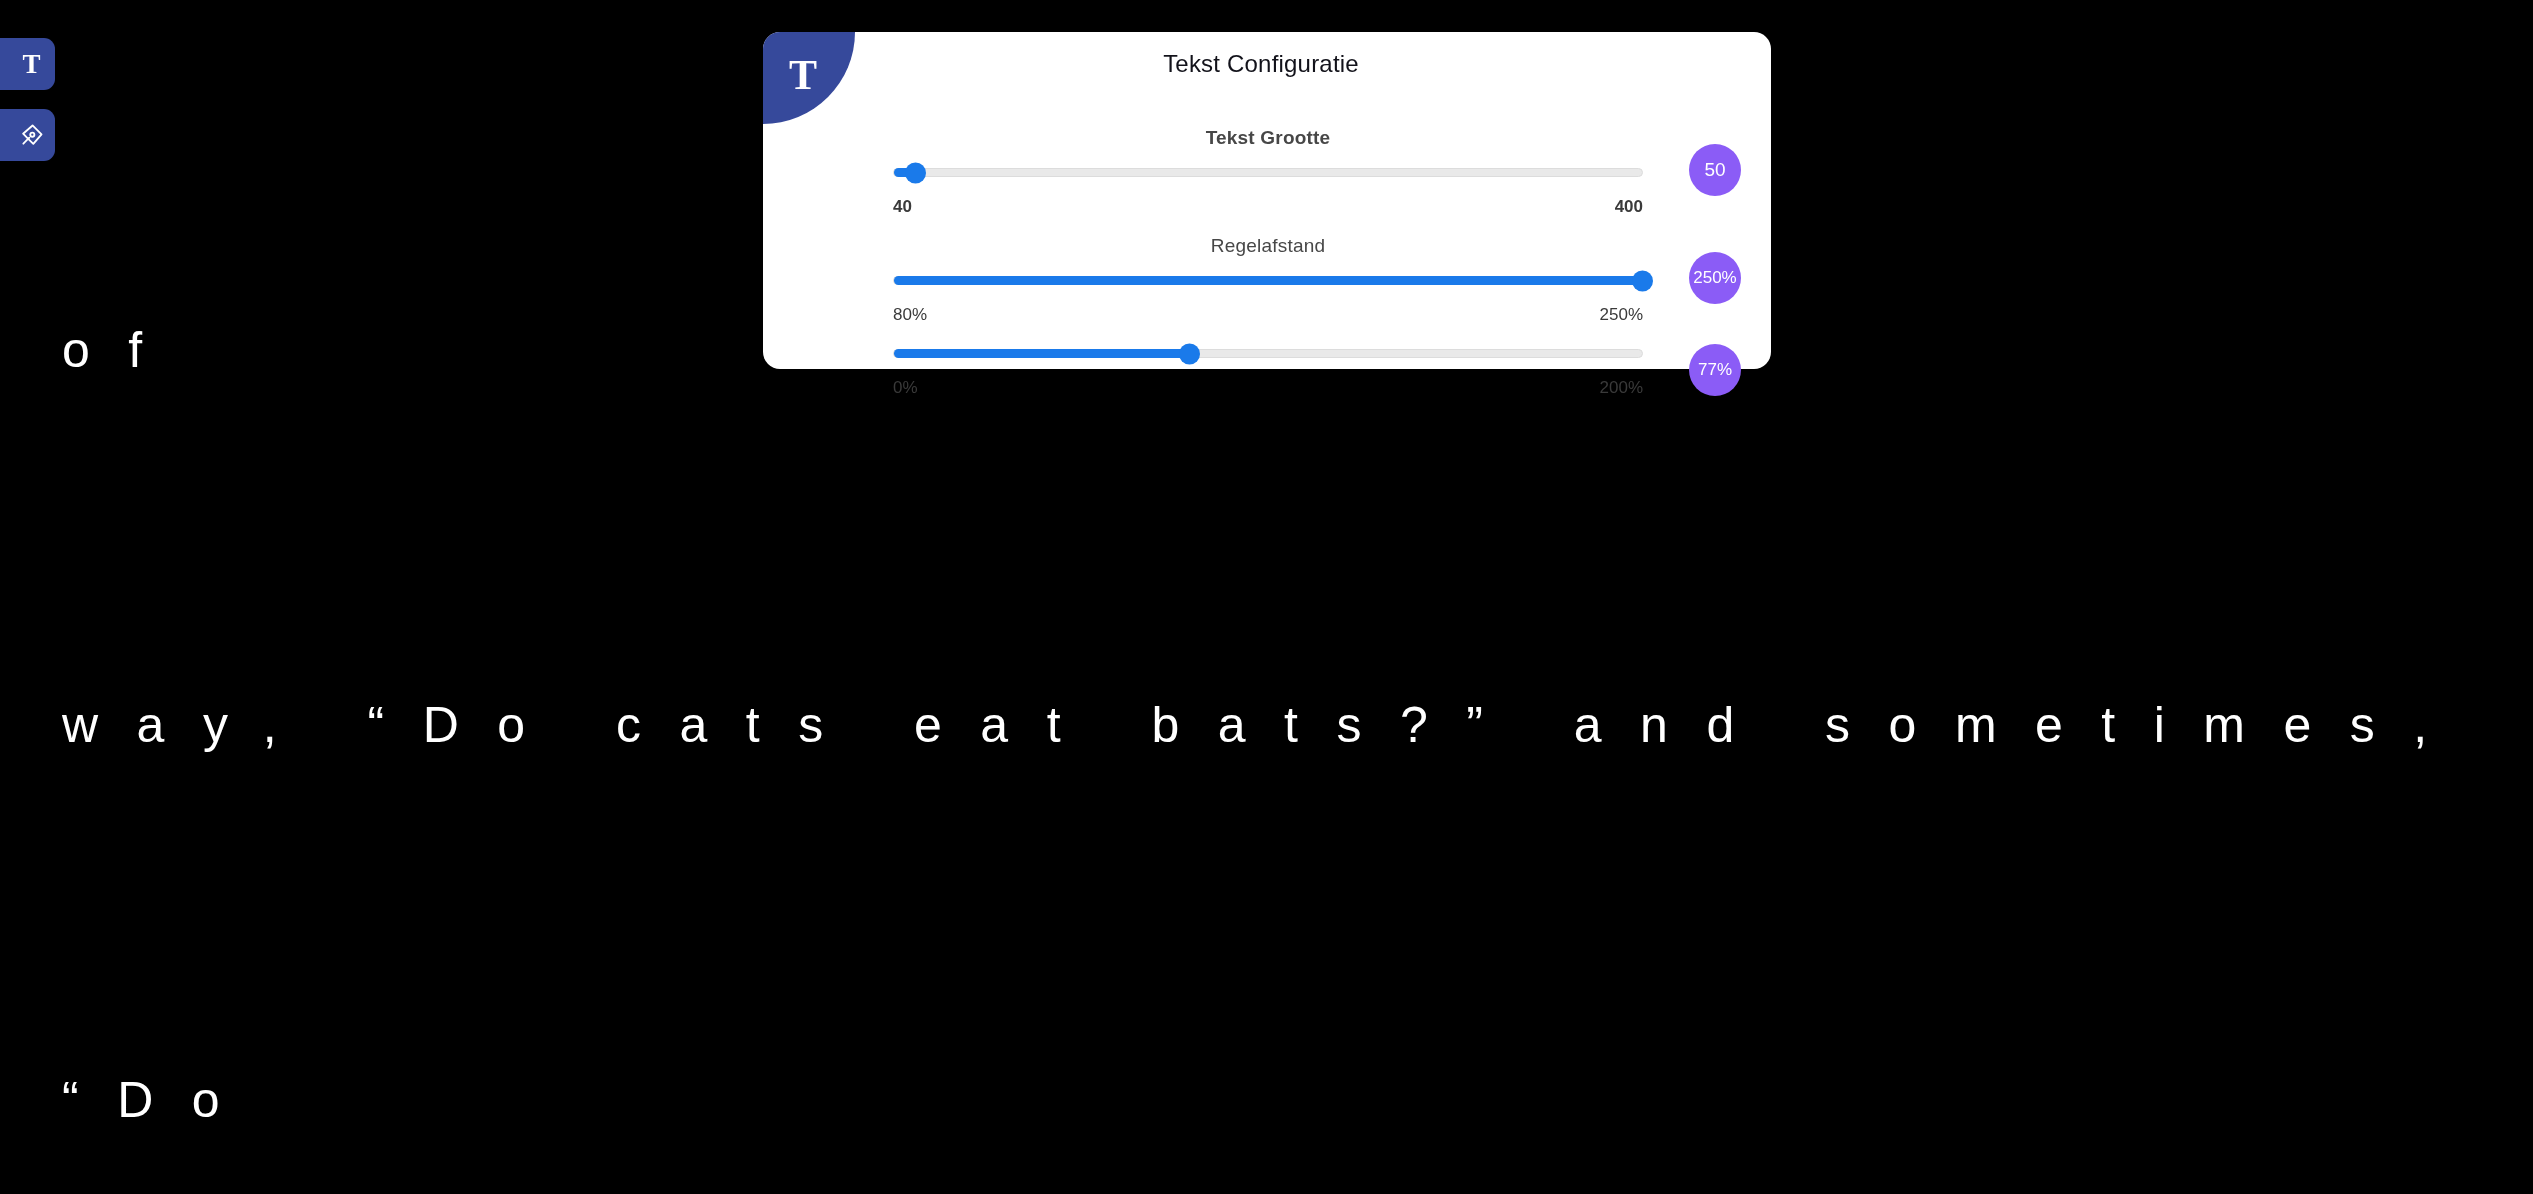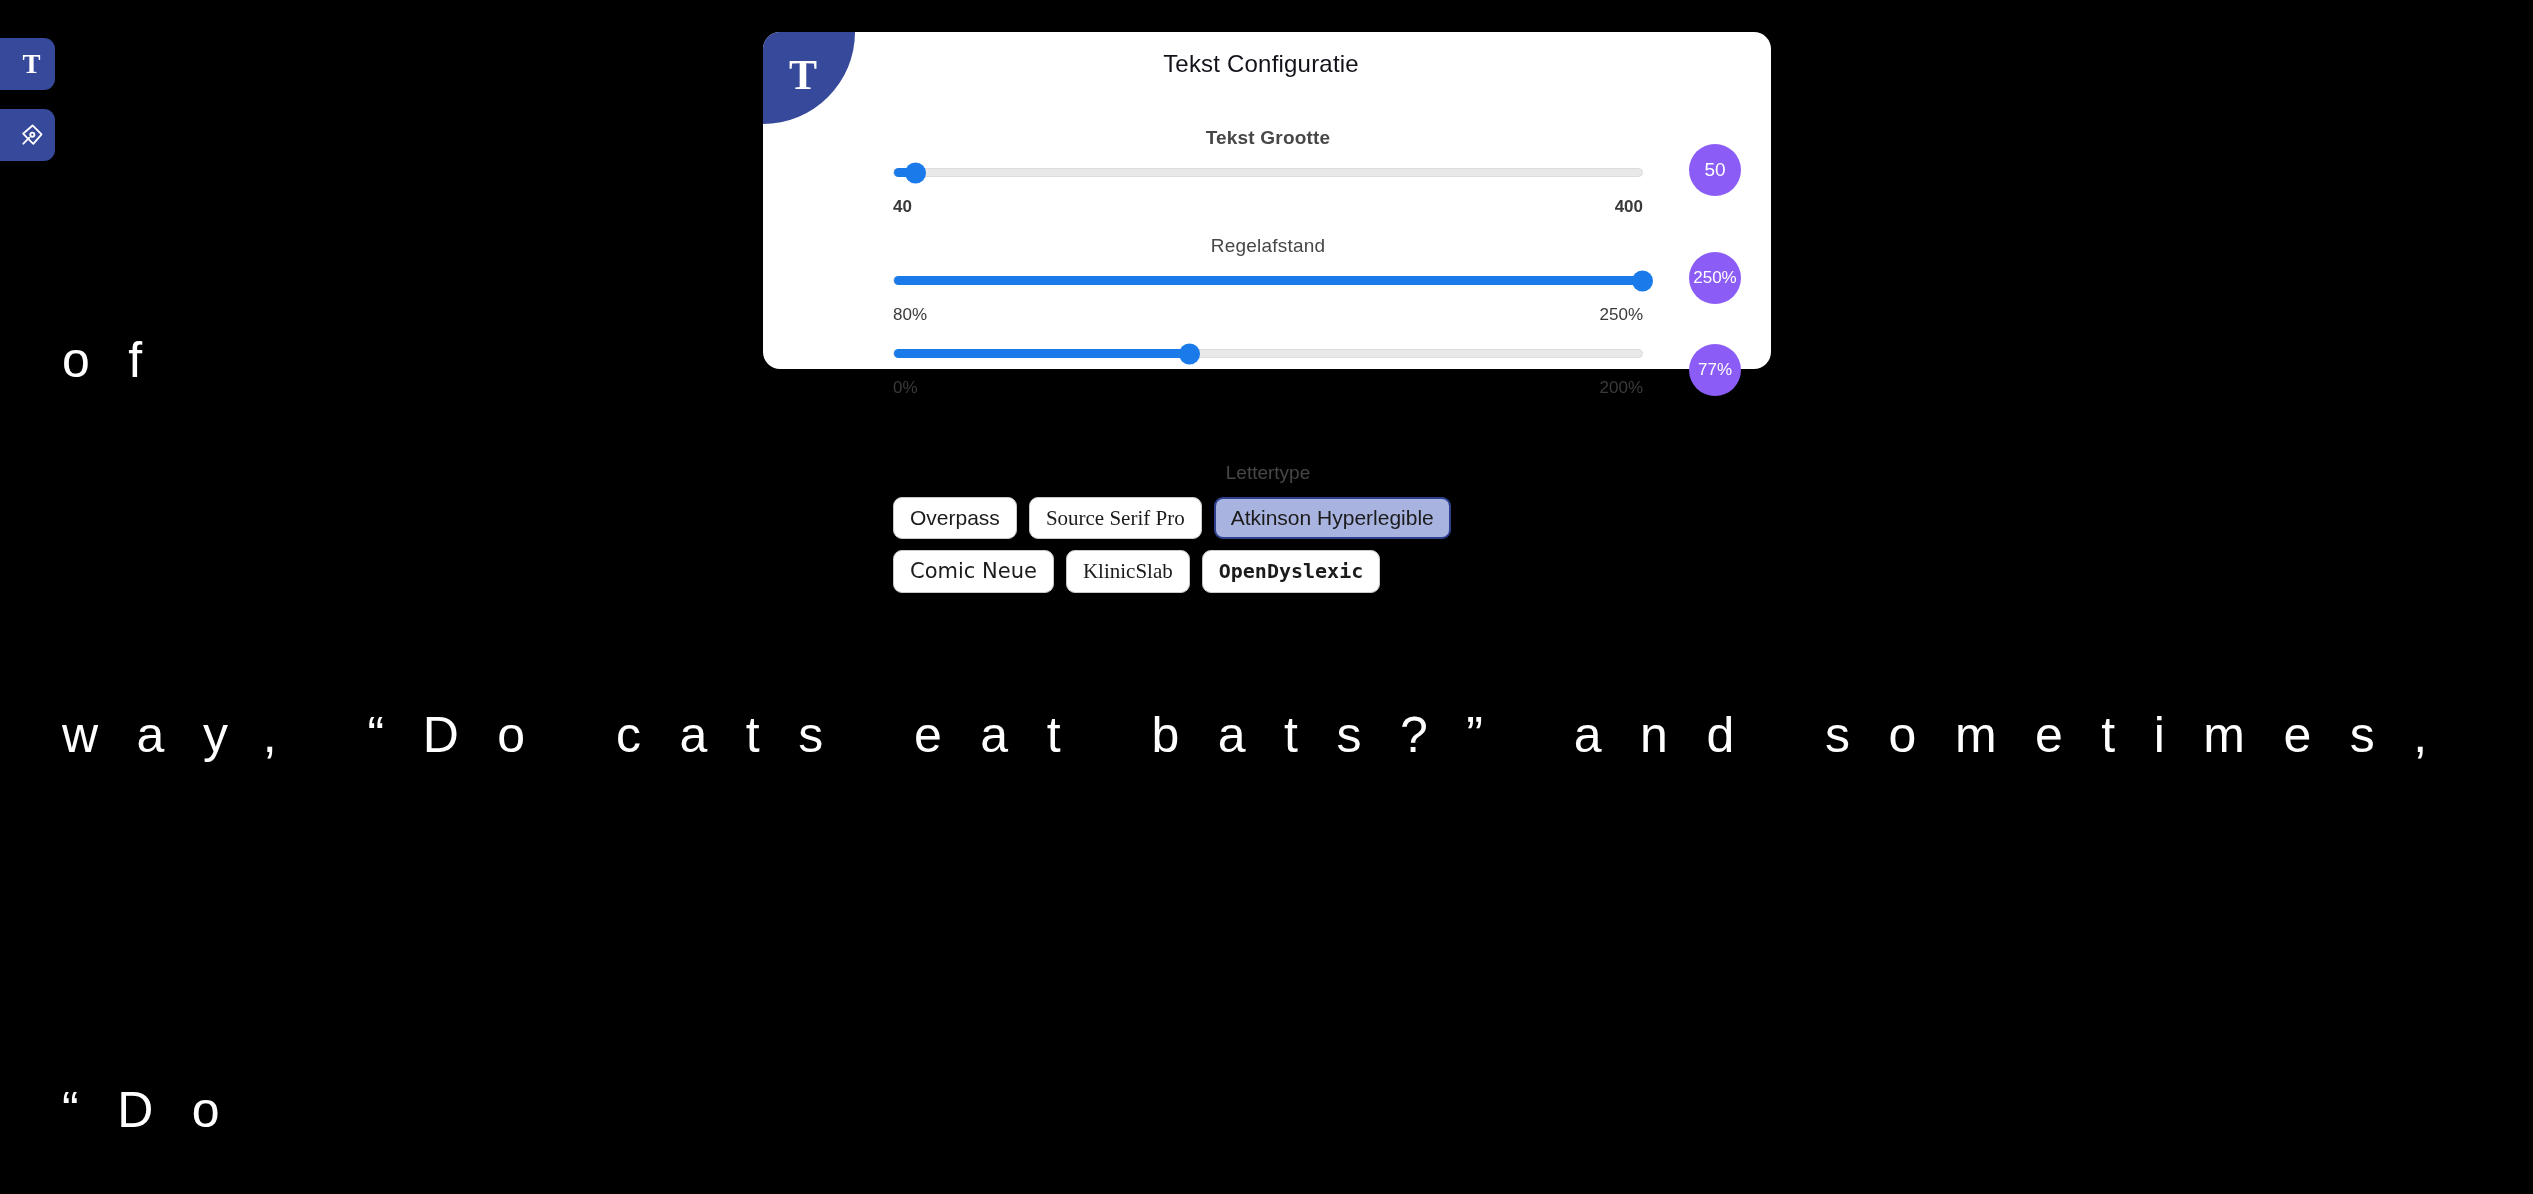--- a/index.html
+++ b/index.html
@@ -12,21 +12,21 @@
 
   
   #reader {
     position: absolute;
     inset: 0;
     color: #ffffff;
     font-family: "Liberation Sans", sans-serif;
     font-size: 50px;
     letter-spacing: 0.77em;
     line-height: 2.5;
-    padding: 48px 0 0 62px;
+    padding: 38px 0 0 62px;
     white-space: pre;
     overflow: hidden;
   }
   #reader .rline { display: block; height: 125px; }
 
   
   #rail {
     position: absolute;
     left: 0; top: 38px;
     display: flex;
@@ -264,29 +264,14 @@
     <div class="range-row">
       <span>0%</span>
       <span>200%</span>
     </div>
   </div>
 
   <div class="badge b1">50</div>
   <div class="badge b2 small-txt">250%</div>
   <div class="badge b3 small-txt">77%</div>
 
-  <div id="font-section">
-    <div id="font-label">Lettertype</div>
-    <div class="font-rows">
-      <div class="font-row">
-        <button class="font-btn ff-sans">Overpass</button>
-        <button class="font-btn ff-serif">Source Serif Pro</button>
-        <button class="font-btn ff-sans selected">Atkinson Hyperlegible</button>
-      </div>
-      <div class="font-row">
-        <button class="font-btn ff-dejavu">Comic Neue</button>
-        <button class="font-btn ff-serif">KlinicSlab</button>
-        <button class="font-btn ff-mono">OpenDyslexic</button>
-      </div>
-    </div>
-  </div>
 
 </div>
 
 </body></html>

